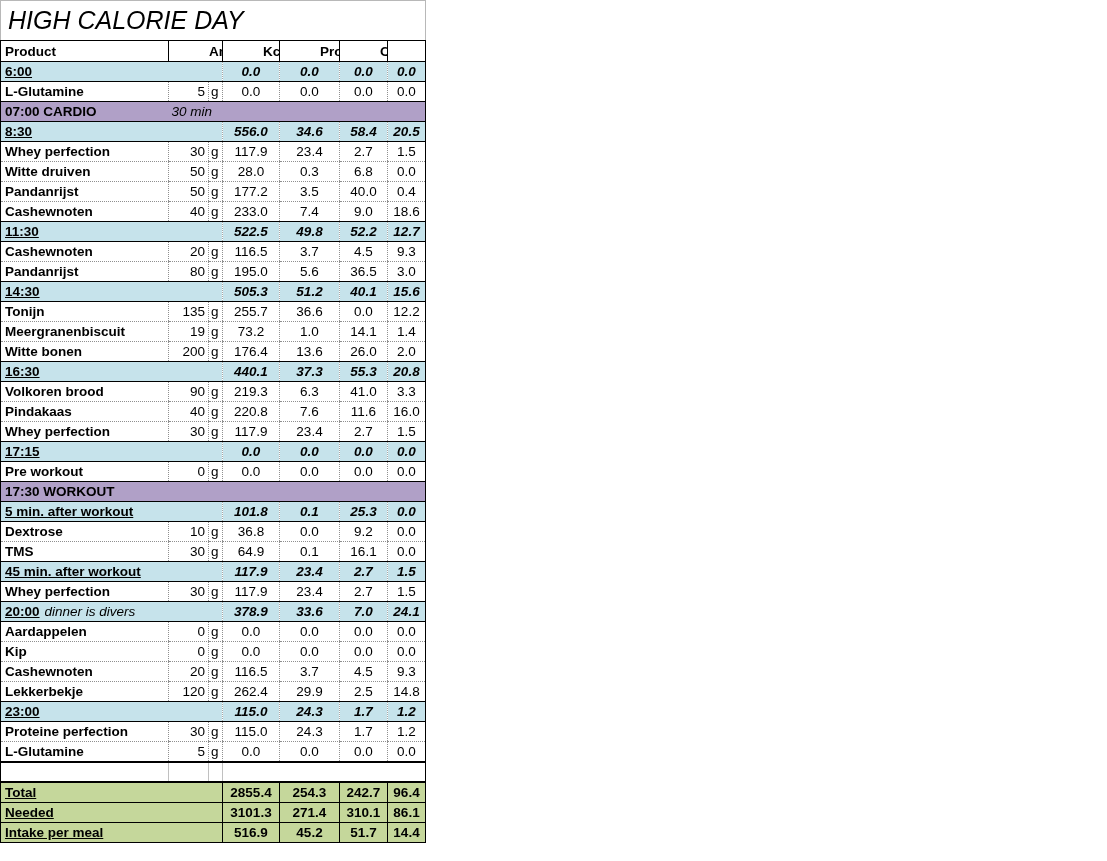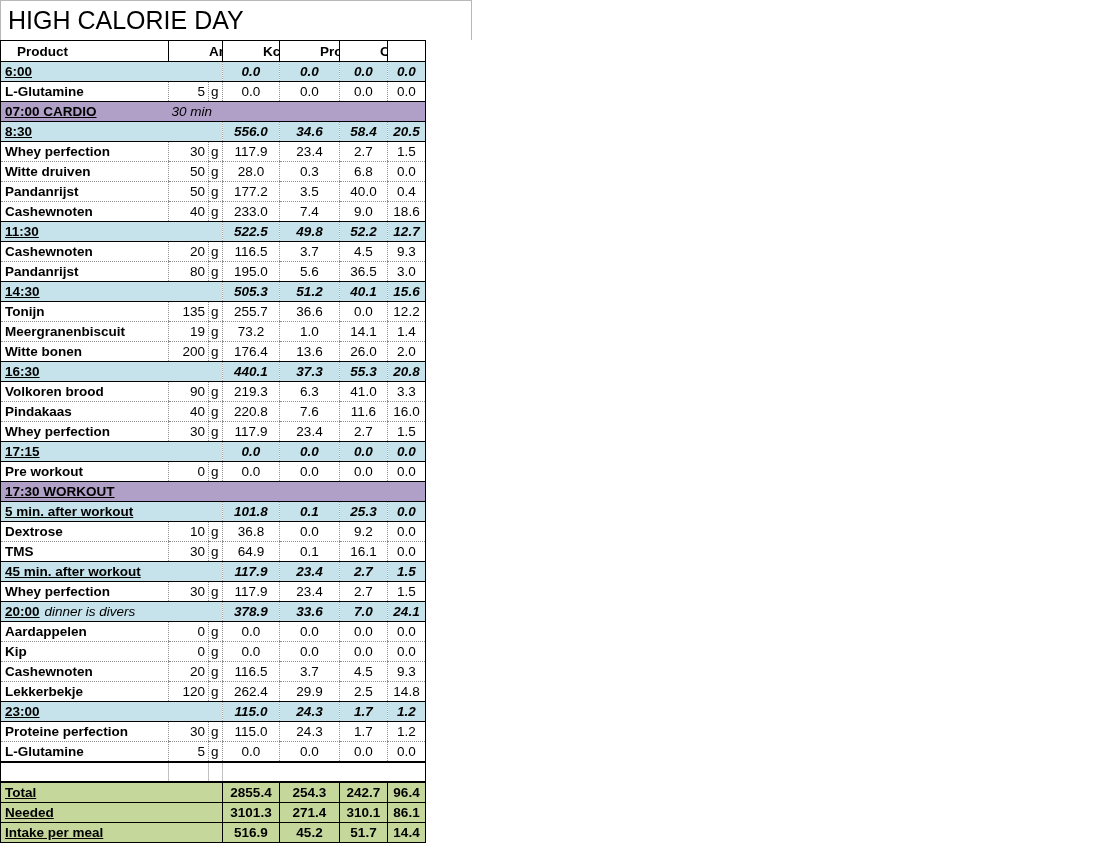--- a/index.html
+++ b/index.html
@@ -1,31 +1,31 @@
 <!DOCTYPE html>
 <html style="--blue: #c6e3eb; --purple: #b0a0c7; --green: #c5d79b;"><head>
 <meta charset="utf-8">
 <style>
   html,body{margin:0;padding:0;background:#ffffff;}
   body{width:1107px;height:861px;font-family:"Liberation Sans",sans-serif;color:#000;}
   .sheet{position:relative;width:1107px;height:861px;background:#fff;overflow:hidden;}
 
   .title-row{
-    box-sizing:border-box;width:472px;height:40px;
+    box-sizing:border-box;width:426px;height:40px;
     border-top:1px solid #b8b8b8;border-left:1px solid #b8b8b8;border-right:1px solid #b8b8b8;
-    display:flex;align-items:center;padding-left:7px;background:#fff;
+    display:flex;align-items:center;padding-left:7px;background:#fff;font-style:italic;
   }
   .title-row .t{font-size:25px;letter-spacing:0px;}
 
   table{border-collapse:collapse;table-layout:fixed;width:425px;}
   td,th{box-sizing:border-box;height:20px;padding:0;font-size:13.5px;line-height:19px;
         overflow:hidden;white-space:nowrap;}
 
   thead th{border:1px solid #000;font-weight:bold;height:21px;background:#fff;text-align:center;padding-left:40px;}
-  thead th.h-product{text-align:left;padding-left:16px;}
+  thead th.h-product{text-align:left;padding-left:4px;}
 
   
   tr.item td{background:#fff;border-bottom:1px dotted #8f8f8f;}
   tr.item td.c-name{border-left:1px solid #000;text-align:left;padding-left:4px;font-weight:bold;}
   tr.item td.c-amt{border-left:1px dotted #8f8f8f;text-align:right;padding-right:3px;}
   tr.item td.c-unit{border-left:1px dotted #8f8f8f;text-align:left;padding-left:2px;}
   tr.item td.c-kcal{border-left:1px solid #7a7a7a;text-align:center;}
   tr.item td.c-val{border-left:1px dotted #8f8f8f;text-align:center;}
   tr.item td:last-child{border-right:1px solid #000;}
 
@@ -34,21 +34,21 @@
   tr.section td.slabel{border-left:1px solid #000;text-align:left;padding-left:4px;}
   tr.section td.slabel .lbl{font-weight:bold;text-decoration:underline;}
   tr.section td.slabel .note{font-style:italic;margin-left:5px;}
   tr.section td.sval{font-weight:bold;font-style:italic;text-align:center;
                      border-left:1px dotted rgba(0,0,0,0.35);}
   tr.section td:last-child{border-right:1px solid #000;}
 
   
   tr.activity td{background:var(--purple);border-top:1px solid #000;border-bottom:1px solid #000;}
   tr.activity td.alabel{border-left:1px solid #000;text-align:left;padding-left:4px;}
-  tr.activity td.alabel .lbl{font-weight:bold;text-decoration:underline;margin-top:44px;}
+  tr.activity td.alabel .lbl{font-weight:bold;margin-top:44px;}
   tr.activity td.anote{font-style:italic;text-align:left;padding-left:3px;}
   tr.activity td:last-child{border-right:1px solid #000;}
 
   
   tr.empty td{background:#fff;border-top:2px solid #000;}
   tr.empty td.e-name{border-left:1px solid #000;}
   tr.empty td.e-amt{border-left:1px solid #c0c0c0;}
   tr.empty td.e-unit{border-left:1px solid #c0c0c0;}
   tr.empty td.e-kcal{border-left:1px solid #c0c0c0;}
   tr.empty td:last-child{border-right:1px solid #000;}

